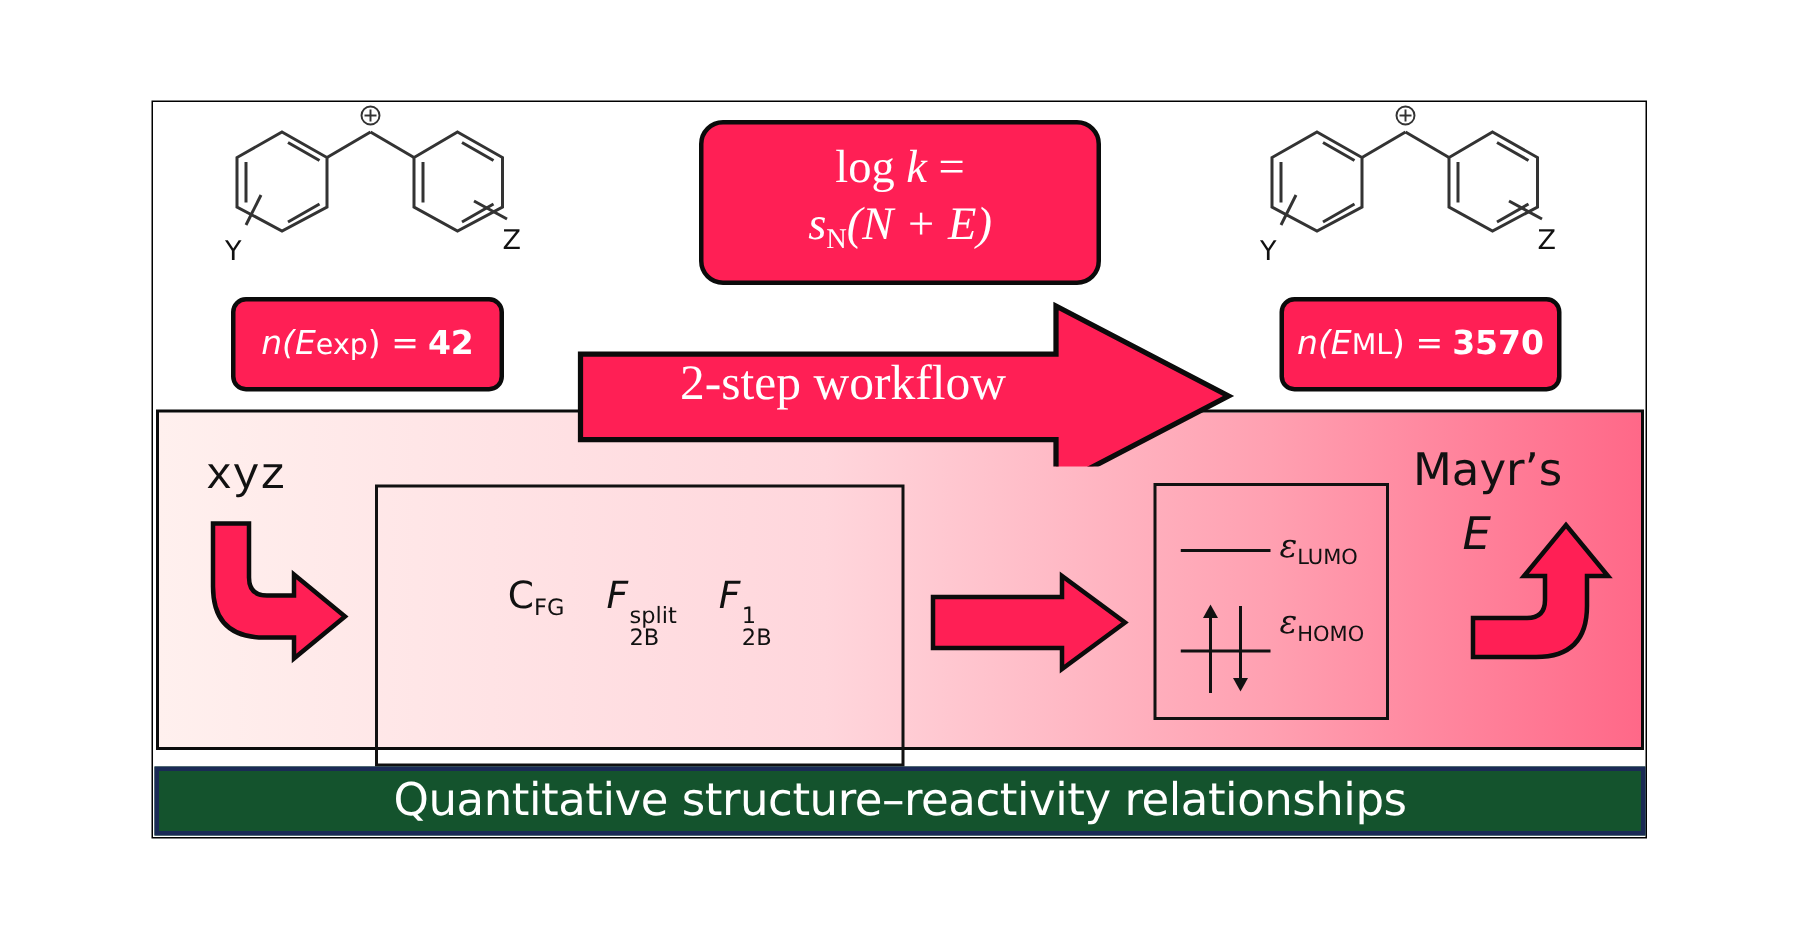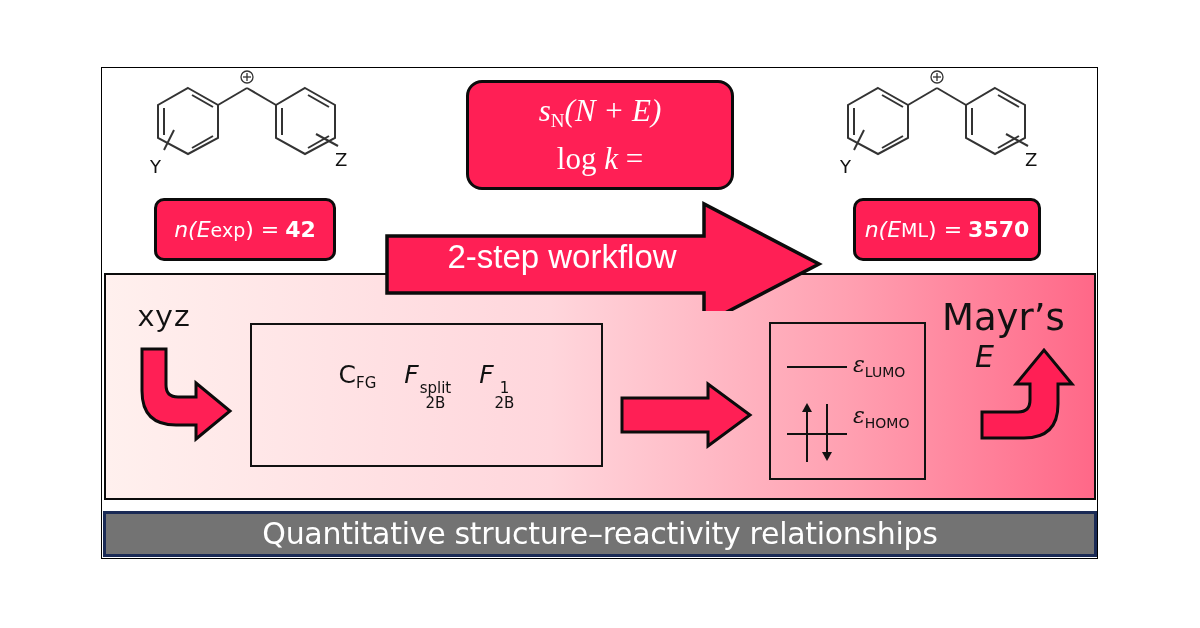--- a/index.html
+++ b/index.html
@@ -21,41 +21,41 @@
             color: #fff; box-sizing: border-box; display: flex; flex-direction: column;
             align-items: center; justify-content: center;
             font-family: "Liberation Serif", "DejaVu Serif", serif; font-size: 31px; line-height: 38px; }
   .eq-box i { font-style: italic; }
   .eq-box sub { font-size: 19px; vertical-align: -6px; font-style: normal; }
   .panel { position: absolute; left: 104px; top: 273px; width: 992px; height: 227px;
            border: 2.5px solid #0b0b0b; box-sizing: border-box;
            background: linear-gradient(to right, #fff0ee 0%, #ffd6dc 45%, #ffa0b1 75%, #ff6888 100%); }
   .big-arrow { position: absolute; left: 384px; top: 201px; }
   .big-arrow-label { position: absolute; left: 392px; top: 238px; width: 340px; text-align: center;
-                     color: #fff; font-size: 33px; font-family: Liberation Sans, sans-serif; }
+                     color: #fff; font-size: 33px; font-family: Liberation Serif, serif; }
   .xyz { position: absolute; left: 137px; top: 301px; font-size: 30px; color: #111; font-family: Liberation Mono, monospace; }
-  .desc-box { position: absolute; left: 250px; top: 323px; width: 353px; height: 144px;
+  .desc-box { position: absolute; left: 250px; top: 323px; width: 353px; height: 188px;
               border: 2px solid #111; box-sizing: border-box;
               display: flex; flex-direction: column; align-items: center; justify-content: center; color: #111;
               font-family: "DejaVu Sans", sans-serif; }
   .desc-symbols { font-size: 25px; margin-bottom: 20px; white-space: nowrap; }
   .desc-symbols .sym { display: inline-block; margin: 0 10px; }
   .desc-symbols i { font-style: italic; }
-  .desc-symbols .subsup { display: inline-flex; flex-direction: column; vertical-align: -10px; font-size: 15px; line-height: 15px; margin-left: 1px; align-items: center; }
+  .desc-symbols .subsup { display: inline-flex; flex-direction: column; vertical-align: -10px; font-size: 15px; line-height: 15px; margin-left: 1px; }
   .desc-symbols .sub { font-size: 15px; vertical-align: -5px; }
   .desc-label { font-size: 28px; }
   .orb-box { position: absolute; left: 769px; top: 322px; width: 157px; height: 158px;
              border: 2px solid #111; box-sizing: border-box; text-align: center; }
   .orb-label { position: absolute; font-size: 22px; color: #111; font-family: "DejaVu Serif", serif; }
   .orb-label i { font-style: italic; }
   .orb-label sub { font-size: 14px; font-family: "DejaVu Sans", sans-serif; vertical-align: -5px; }
-  .mayr { position: absolute; left: 942px; top: 296px; font-size: 37px; color: #111; font-family: "DejaVu Sans", sans-serif; }
+  .mayr { position: absolute; left: 942px; top: 296px; font-size: 30px; color: #111; font-family: "DejaVu Sans", sans-serif; }
   .mayr-e { position: absolute; left: 975px; top: 339px; font-size: 30px; font-style: italic; color: #111; font-family: "DejaVu Sans", sans-serif; }
   .banner { position: absolute; left: 103px; top: 511px; width: 994px; height: 46px;
-            background: #737373; border: 3px solid #1a2a55; box-sizing: border-box;
+            background: #14532d; border: 3px solid #1a2a55; box-sizing: border-box;
             color: #fff; font-size: 30px; text-align: center; line-height: 39px;
             font-family: "DejaVu Sans", sans-serif; letter-spacing: -0.3px; }
 </style>
 </head>
 <body>
 
 <div class="frame"></div>
 
 <svg class="molecule" style="left:130px;top:68px" width="230" height="110" viewBox="0 0 230 110">
   <g fill="none" stroke="#333" stroke-width="2">
@@ -110,22 +110,22 @@
 </div>
 <div class="count-box" style="left:853px;top:198px;width:188px;height:63px;">
   <i>n(</i>
     <i>E</i>
     <sup>ML</sup>
     <span>) =</span>
     <b>3570</b>
 </div>
 
 <div class="eq-box">
+  <div><span>log</span> <i>k</i><span> =</span></div>
   <div><i>s</i><sub>N</sub><i>(N + E)</i></div>
-  <div><span>log</span> <i>k</i><span> =</span></div>
 </div>
 
 <div class="panel"></div>
 
 <svg class="big-arrow" width="440" height="110" viewBox="0 0 440 110">
   <polygon points="3,35 320,35 320,3 435,63 320,123 320,92 3,92" fill="#ff1f55" stroke="#0b0b0b" stroke-width="3.5" stroke-linejoin="miter"></polygon>
 </svg>
 <div class="big-arrow-label">2-step workflow</div>
 
 <div class="xyz">xyz</div>

